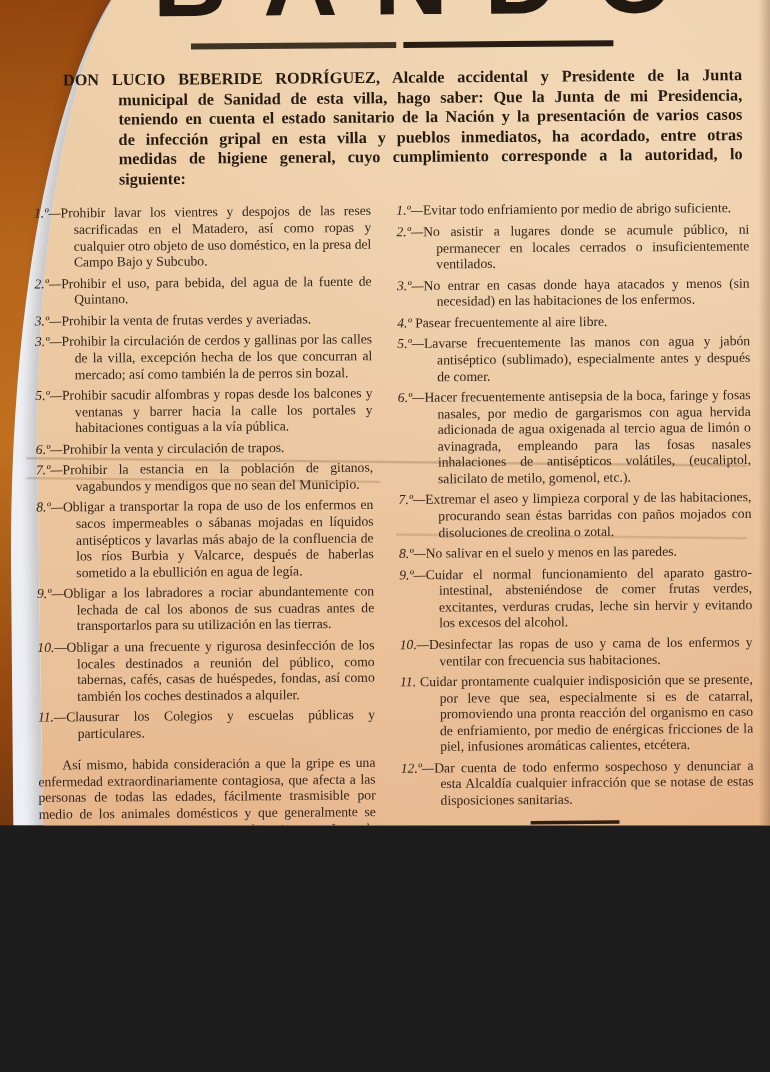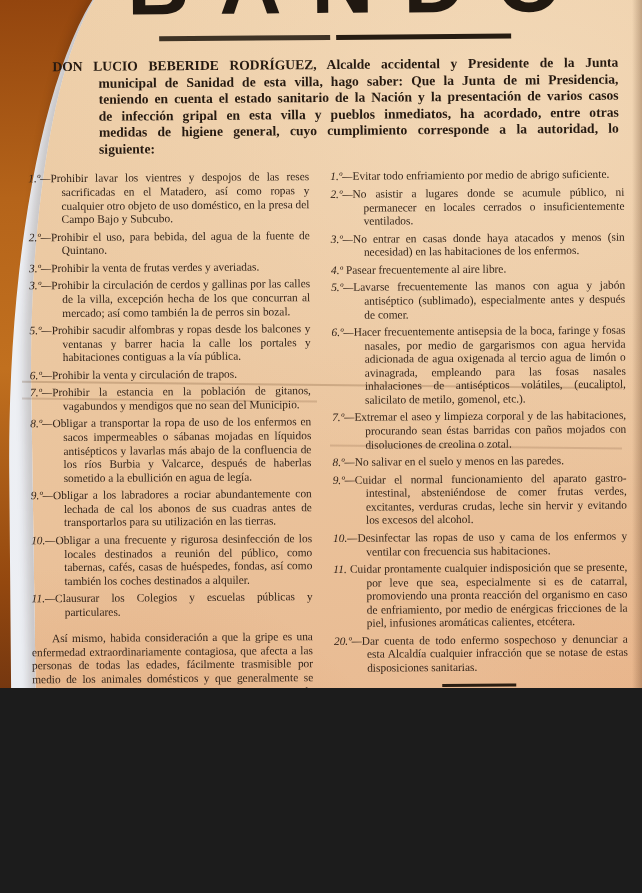--- a/index.html
+++ b/index.html
@@ -184,21 +184,21 @@
         <div class="item"><span class="num">2.º—</span><span>No asistir a lugares donde se acumule público, ni permanecer en locales cerrados o insuficientemente ventilados.</span></div>
         <div class="item"><span class="num">3.º—</span><span>No entrar en casas donde haya atacados y menos (sin necesidad) en las habitaciones de los enfermos.</span></div>
         <div class="item"><span class="num">4.º&nbsp;</span><span>Pasear frecuentemente al aire libre.</span></div>
         <div class="item"><span class="num">5.º—</span><span>Lavarse frecuentemente las manos con agua y jabón antiséptico (sublimado), especialmente antes y después de comer.</span></div>
         <div class="item"><span class="num">6.º—</span><span>Hacer frecuentemente antisepsia de la boca, faringe y fosas nasales, por medio de gargarismos con agua hervida adicionada de agua oxigenada al tercio agua de limón o avinagrada, empleando para las fosas nasales inhalaciones de antisépticos volátiles, (eucaliptol, salicilato de metilo, gomenol, etc.).</span></div>
         <div class="item"><span class="num">7.º—</span><span>Extremar el aseo y limpieza corporal y de las habitaciones, procurando sean éstas barridas con paños mojados con disoluciones de creolina o zotal.</span></div>
         <div class="item"><span class="num">8.º—</span><span>No salivar en el suelo y menos en las paredes.</span></div>
         <div class="item"><span class="num">9.º—</span><span>Cuidar el normal funcionamiento del aparato gastro-intestinal, absteniéndose de comer frutas verdes, excitantes, verduras crudas, leche sin hervir y evitando los excesos del alcohol.</span></div>
         <div class="item"><span class="num">10.—</span><span>Desinfectar las ropas de uso y cama de los enfermos y ventilar con frecuencia sus habitaciones.</span></div>
         <div class="item"><span class="num">11.&nbsp;</span><span>Cuidar prontamente cualquier indisposición que se presente, por leve que sea, especialmente si es de catarral, promoviendo una pronta reacción del organismo en caso de enfriamiento, por medio de enérgicas fricciones de la piel, infusiones aromáticas calientes, etcétera.</span></div>
-        <div class="item"><span class="num">20.º—</span><span>Dar cuenta de todo enfermo sospechoso y denunciar a esta Alcaldía cualquier infracción que se notase de estas disposiciones sanitarias.</span></div>
+        <div class="item"><span class="num">12.º—</span><span>Dar cuenta de todo enfermo sospechoso y denunciar a esta Alcaldía cualquier infracción que se notase de estas disposiciones sanitarias.</span></div>
 
         <div class="mini-rule"></div>
         <p class="final">Finalmente, esta Junta de Sanidad hace un llamamiento al culto pueblo Villafranquino, para que ejercitando sus deberes ciudadanos, coadyuve al más exacto cumplimiento de las disposiciones sanitarias y denuncie sus infracciones, único medio de conjurar el peligro que nos amenaza. — Villafranca 3 de Octubre de 1918.</p>
         <div class="signature">LUCIO BEBERIDE</div>
       </div>
 
     </div>
   </div>
 
   <div class="crease c1"></div>

